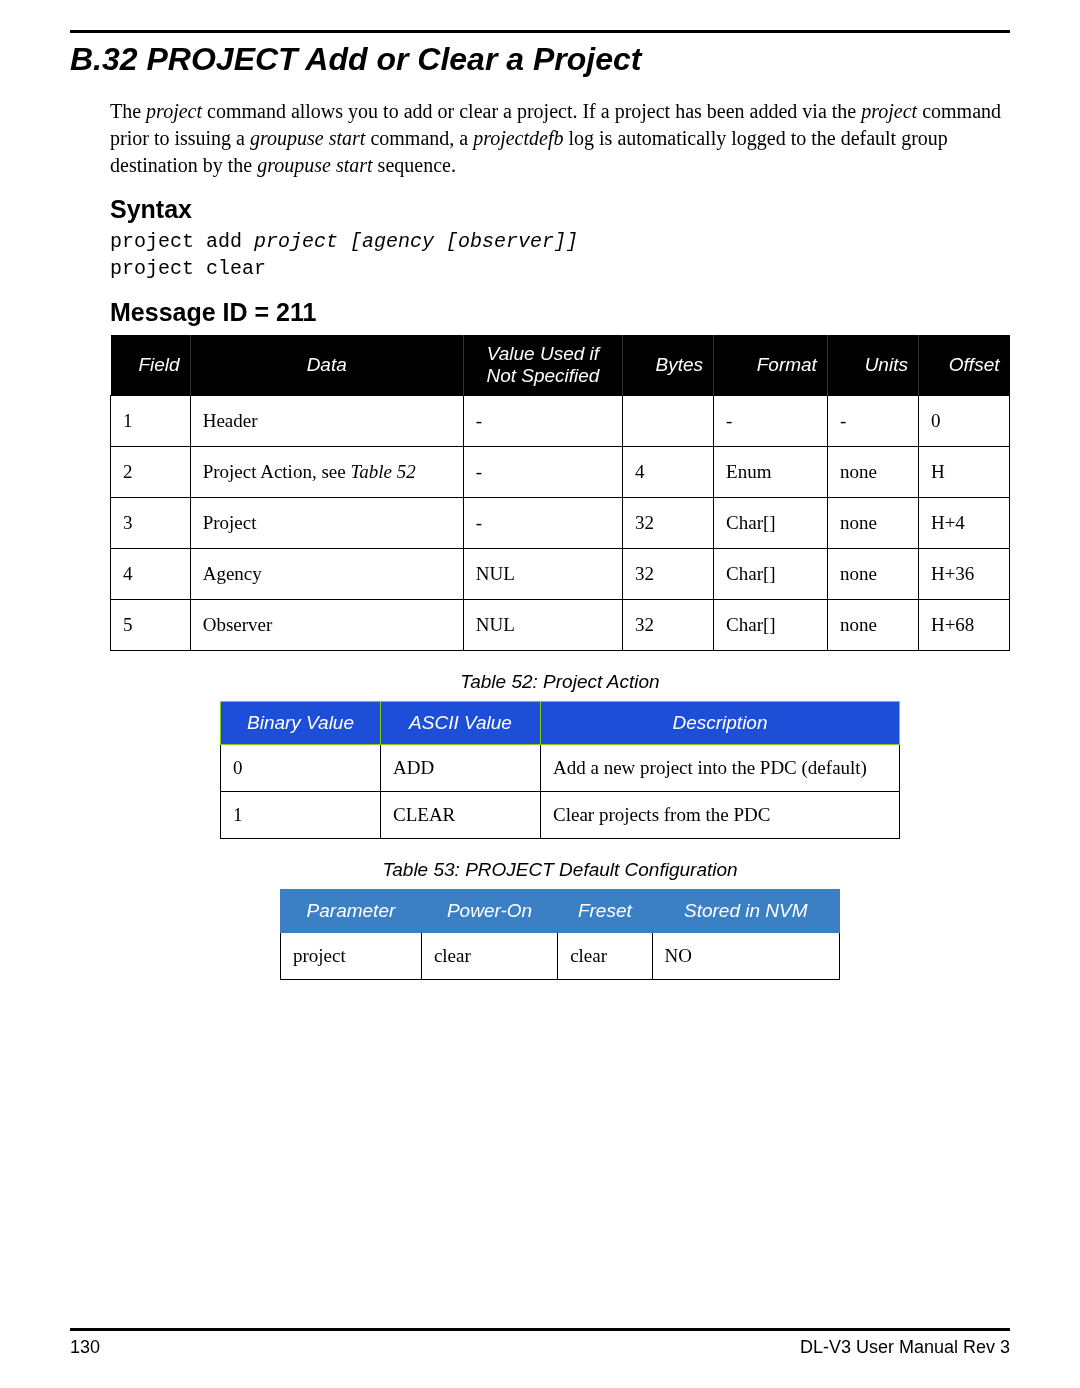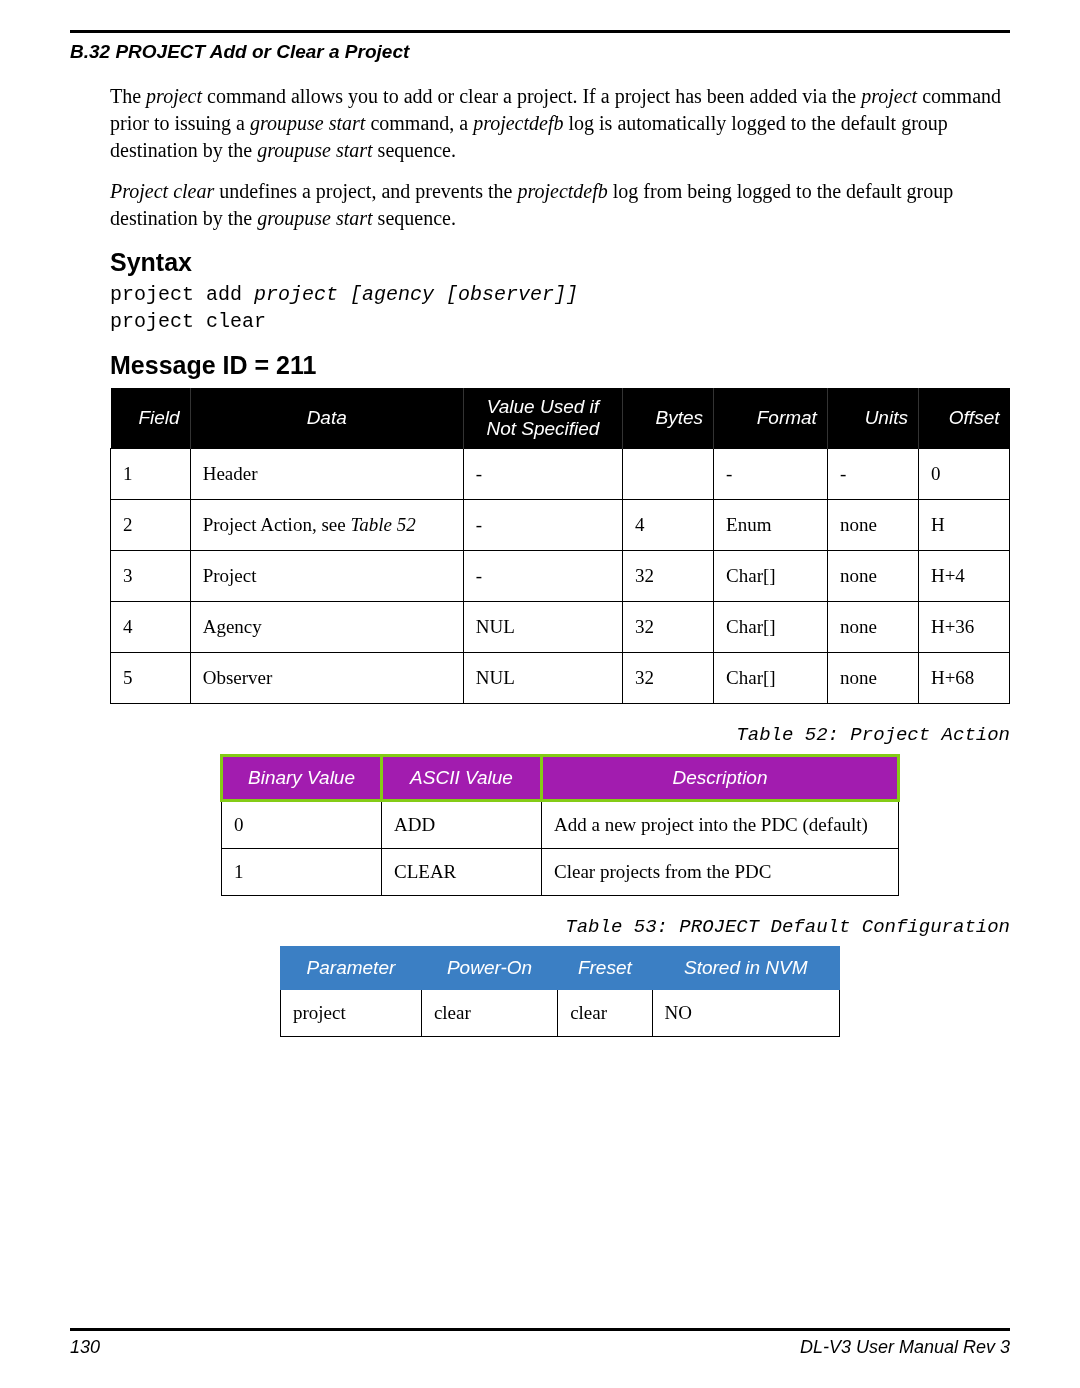--- a/index.html
+++ b/index.html
@@ -13,21 +13,21 @@
     padding: 30px 70px 0 70px;
   }
   .top-rule {
     border-top: 3px solid #000;
     margin-bottom: 8px;
   }
   .section-title {
     font-family: Arial, Helvetica, sans-serif;
     font-style: italic;
     font-weight: bold;
-    font-size: 19px;
+    font-size: 32px;
     margin: 0 0 20px 0;
   }
   .subsection {
     padding-left: 40px;
   }
   p.body {
     font-size: 20px;
     line-height: 1.35;
     margin: 10px 0 14px 0;
   }
@@ -65,43 +65,43 @@
     vertical-align: middle;
   }
   .table1 th:last-child { border-right: none; }
   .table1 td {
     border: 1px solid #000;
     padding: 14px 12px;
     vertical-align: middle;
   }
 
   .table-caption {
-    font-family: Liberation Mono, monospace;
-    font-style: italic;
-    text-align: right;
+    font-family: Liberation Sans, sans-serif;
+    font-style: italic;
+    text-align: center;
     font-size: 19px;
     margin: 20px 0 8px 0;
   }
 
   
   .table2 {
     border-collapse: collapse;
     margin: 0 auto;
     font-size: 19px;
     width: 680px;
   }
   .table2 th {
-    background: #a21caf;
+    background: #1d4ed8;
     color: #fff;
     font-family: Arial, Helvetica, sans-serif;
     font-style: italic;
     font-weight: normal;
     padding: 10px 12px;
     text-align: center;
-    border: 3px solid #84cc16;
+    border: 1px solid #84cc16;
   }
   .table2 td {
     border: 1px solid #000;
     padding: 12px 12px;
   }
 
   
   .table3 {
     border-collapse: collapse;
     margin: 0 auto;
@@ -130,42 +130,38 @@
     bottom: 30px;
   }
   .footer-rule {
     border-top: 3px solid #000;
     margin-bottom: 6px;
   }
   .footer-row {
     display: flex;
     justify-content: space-between;
     font-family: Arial, Helvetica, sans-serif;
-    font-style: italic;
     font-size: 18px;
     gap: 20px;
   }
 </style>
 </head>
 <body>
 
 <div class="top-rule"></div>
 
 <h2 class="section-title">B.32  PROJECT   Add or Clear a Project</h2>
 
 <div class="subsection">
 
   <p class="body">
     <span>The </span><span class="ital">project</span><span> command allows you to add or clear a project. If a project has been added via the </span><span class="ital">project</span><span> command prior to issuing a </span><span class="ital">groupuse start</span><span> command, a </span><span class="ital">projectdefb</span><span> log is automatically logged to the default group destination by the </span><span class="ital">groupuse start</span><span> sequence.</span>
   </p>
 
 
-  <p class="body">
-    <span class="ital">Project clear</span><span> undefines a project, and prevents the </span><span class="ital">projectdefb</span><span> log from being logged to the default group destination by the </span><span class="ital">groupuse start</span><span> sequence.</span>
-  </p>
 
   <div class="bold-sans">Syntax</div>
   <div class="code"><span>project add </span><span class="mono-ital">project [agency [observer]]</span></div>
   <div class="code">project clear</div>
 
   <div class="bold-sans">Message ID = 211</div>
 
   <table class="table1">
     <thead>
       <tr>

